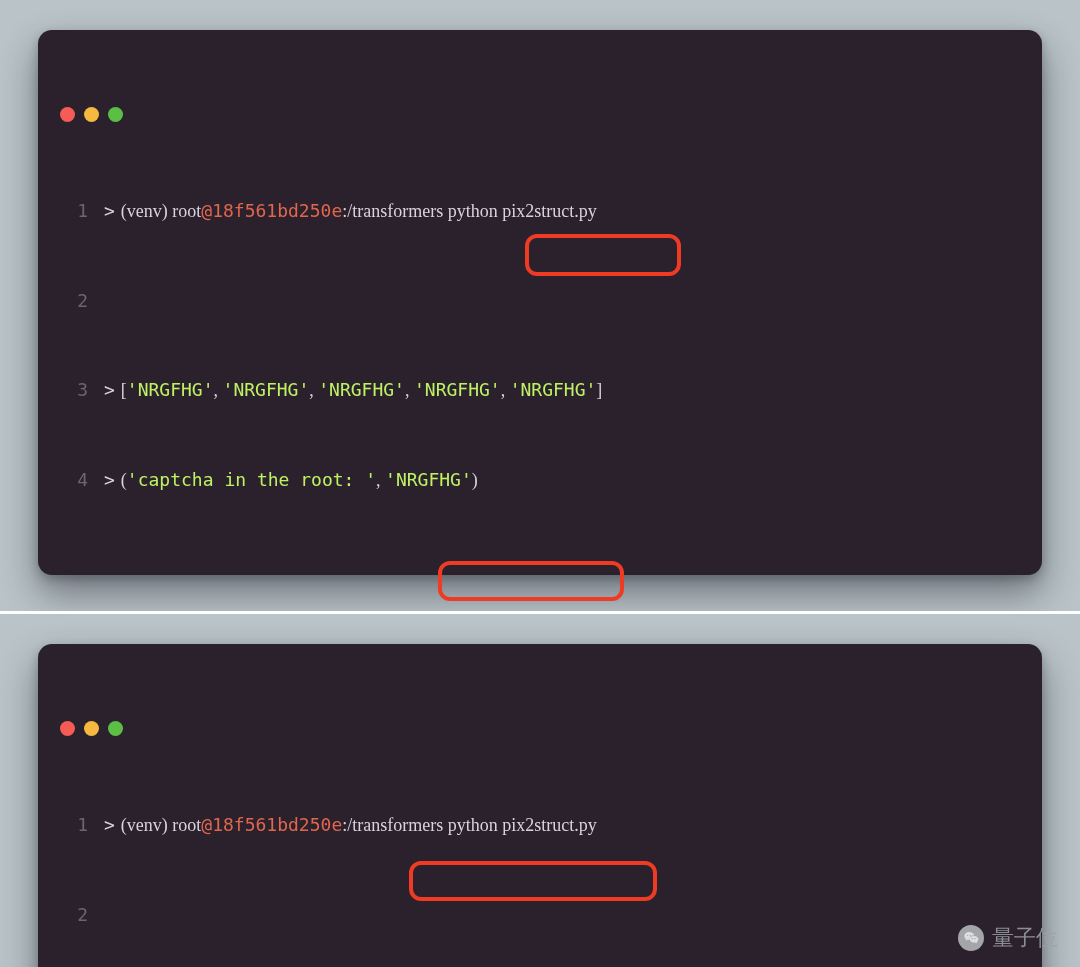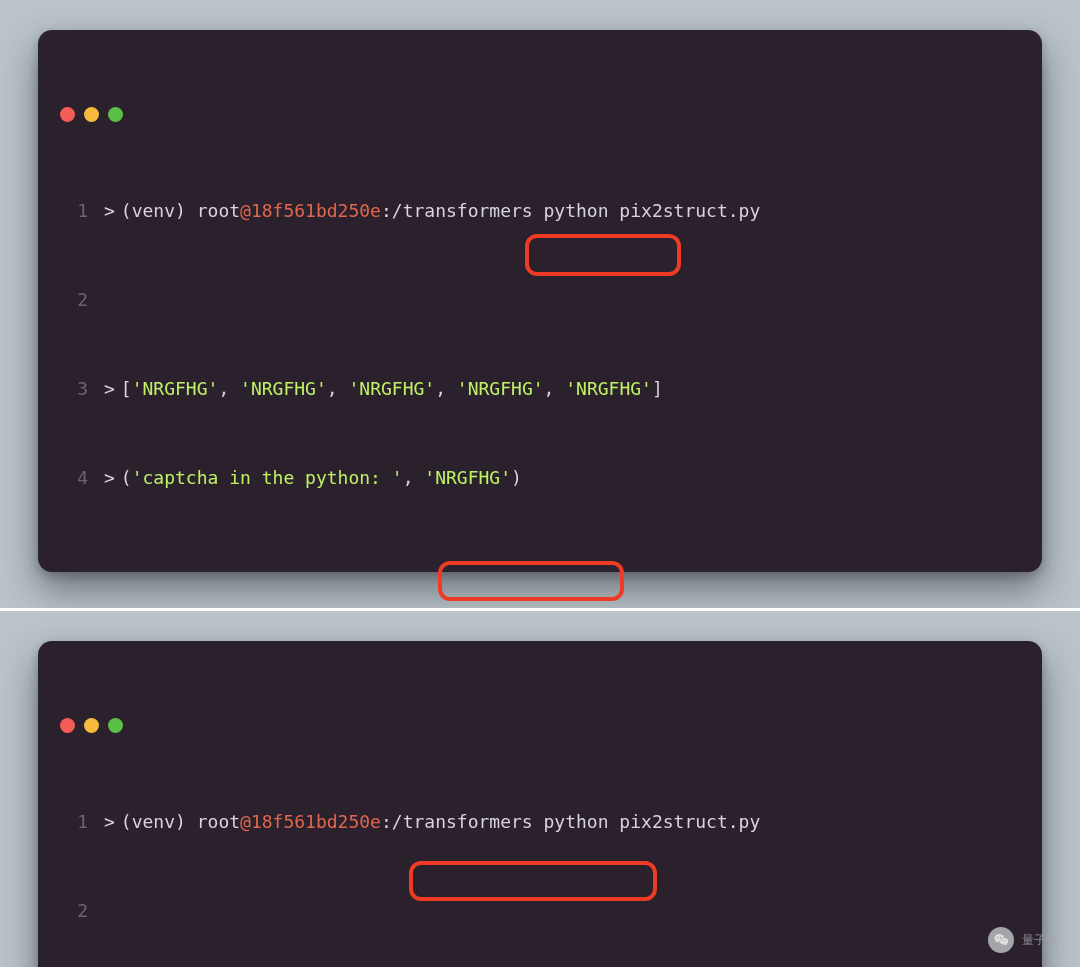--- a/index.html
+++ b/index.html
@@ -30,39 +30,39 @@
     overflow: hidden;
   }
   .dots { display: flex; gap: 9px; margin-bottom: 14px; }
   .dot { width: 15px; height: 15px; border-radius: 50%; }
   .dot.r { background: #f45c55; }
   .dot.y { background: #f4b93e; }
   .dot.g { background: #5bbf46; }
   .row { display: flex; align-items: baseline; }
   .ln   { color: #6c6470; width: 28px; text-align: right; margin-right: 16px; user-select: none; }
   .caret{ color: #d9d2df; margin-right: 6px; }
-  .txt  { color: #d9d2df; }
+  .txt  { color: #d9d2df; font-family: Liberation Serif, serif; }
   .str  { color: #bef264; }
   .host { color: #e0674e; }
   .box  {
     position: absolute;
     border: 4px solid #ef3b24;
     border-radius: 12px;
     pointer-events: none;
   }
   .watermark {
     position: absolute;
     right: 22px;
     bottom: 14px;
     display: flex;
     align-items: center;
     gap: 8px;
     color: #9ea2a6;
     font-family: -apple-system, "PingFang SC", "Microsoft YaHei", sans-serif;
-    font-size: 12px;
+    font-size: 22px;
     opacity: 0.85;
   }
   .wm-icon {
     width: 26px; height: 26px; border-radius: 50%;
     background: #b9bdbf;
     display: flex; align-items: center; justify-content: center;
   }
   .wm-icon svg { width: 16px; height: 16px; fill: #fff; }
 </style>
 </head>
@@ -71,21 +71,21 @@
 <div class="panel">
   <div class="term">
     <div class="dots">
       <span class="dot r"></span>
       <span class="dot y"></span>
       <span class="dot g"></span>
     </div>
     <div class="row"><span class="ln">1</span><span class="caret">&gt;</span><span class="txt">(venv) root</span><span class="host">@</span><span class="host">18f561bd250e</span><span class="txt">:/transformers python pix2struct.py</span></div>
     <div class="row"><span class="ln">2</span></div>
     <div class="row"><span class="ln">3</span><span class="caret">&gt;</span><span class="txt">[</span><span class="str">'NRGFHG'</span><span class="txt">, </span><span class="str">'NRGFHG'</span><span class="txt">, </span><span class="str">'NRGFHG'</span><span class="txt">, </span><span class="str">'NRGFHG'</span><span class="txt">, </span><span class="str">'NRGFHG'</span><span class="txt">]</span></div>
-    <div class="row"><span class="ln">4</span><span class="caret">&gt;</span><span class="txt">(</span><span class="str">'captcha in the python: '</span><span class="txt">, </span><span class="str">'NRGFHG'</span><span class="txt">)</span></div>
+    <div class="row"><span class="ln">4</span><span class="caret">&gt;</span><span class="txt">(</span><span class="str">'captcha in the root: '</span><span class="txt">, </span><span class="str">'NRGFHG'</span><span class="txt">)</span></div>
   </div>
 </div>
 
 <div class="panel">
   <div class="term">
     <div class="dots">
       <span class="dot r"></span>
       <span class="dot y"></span>
       <span class="dot g"></span>
     </div>

